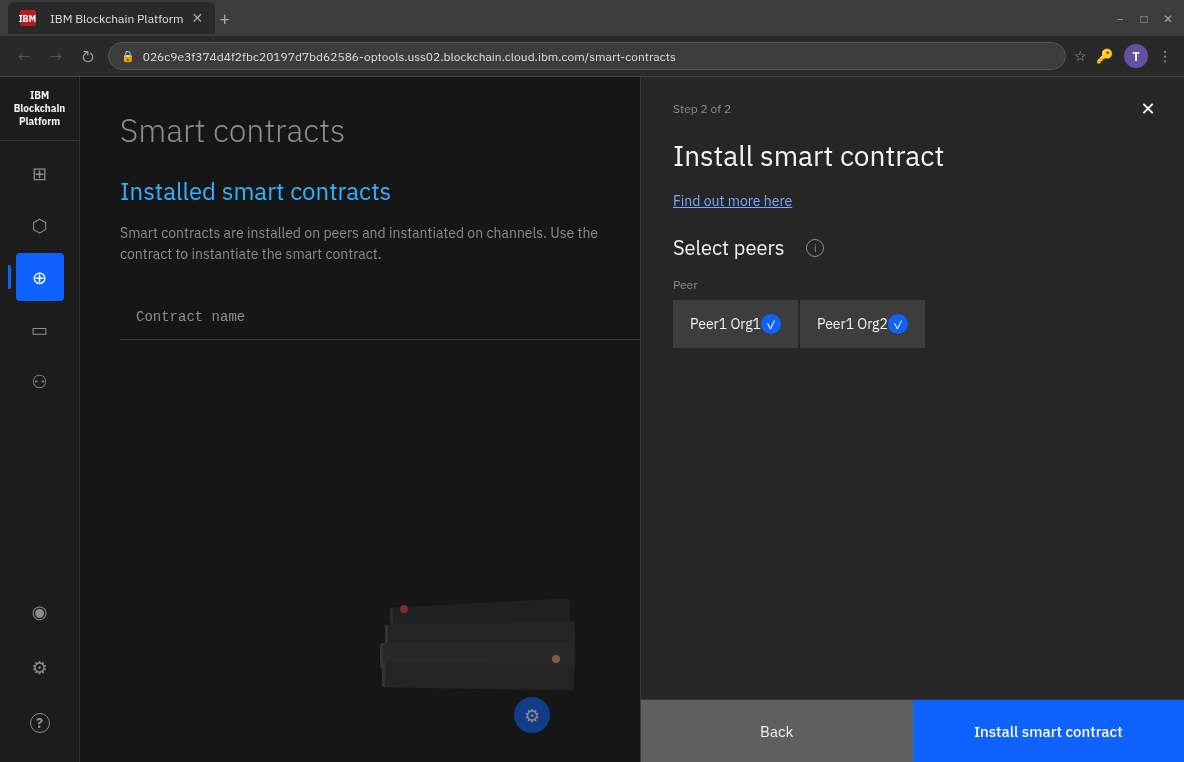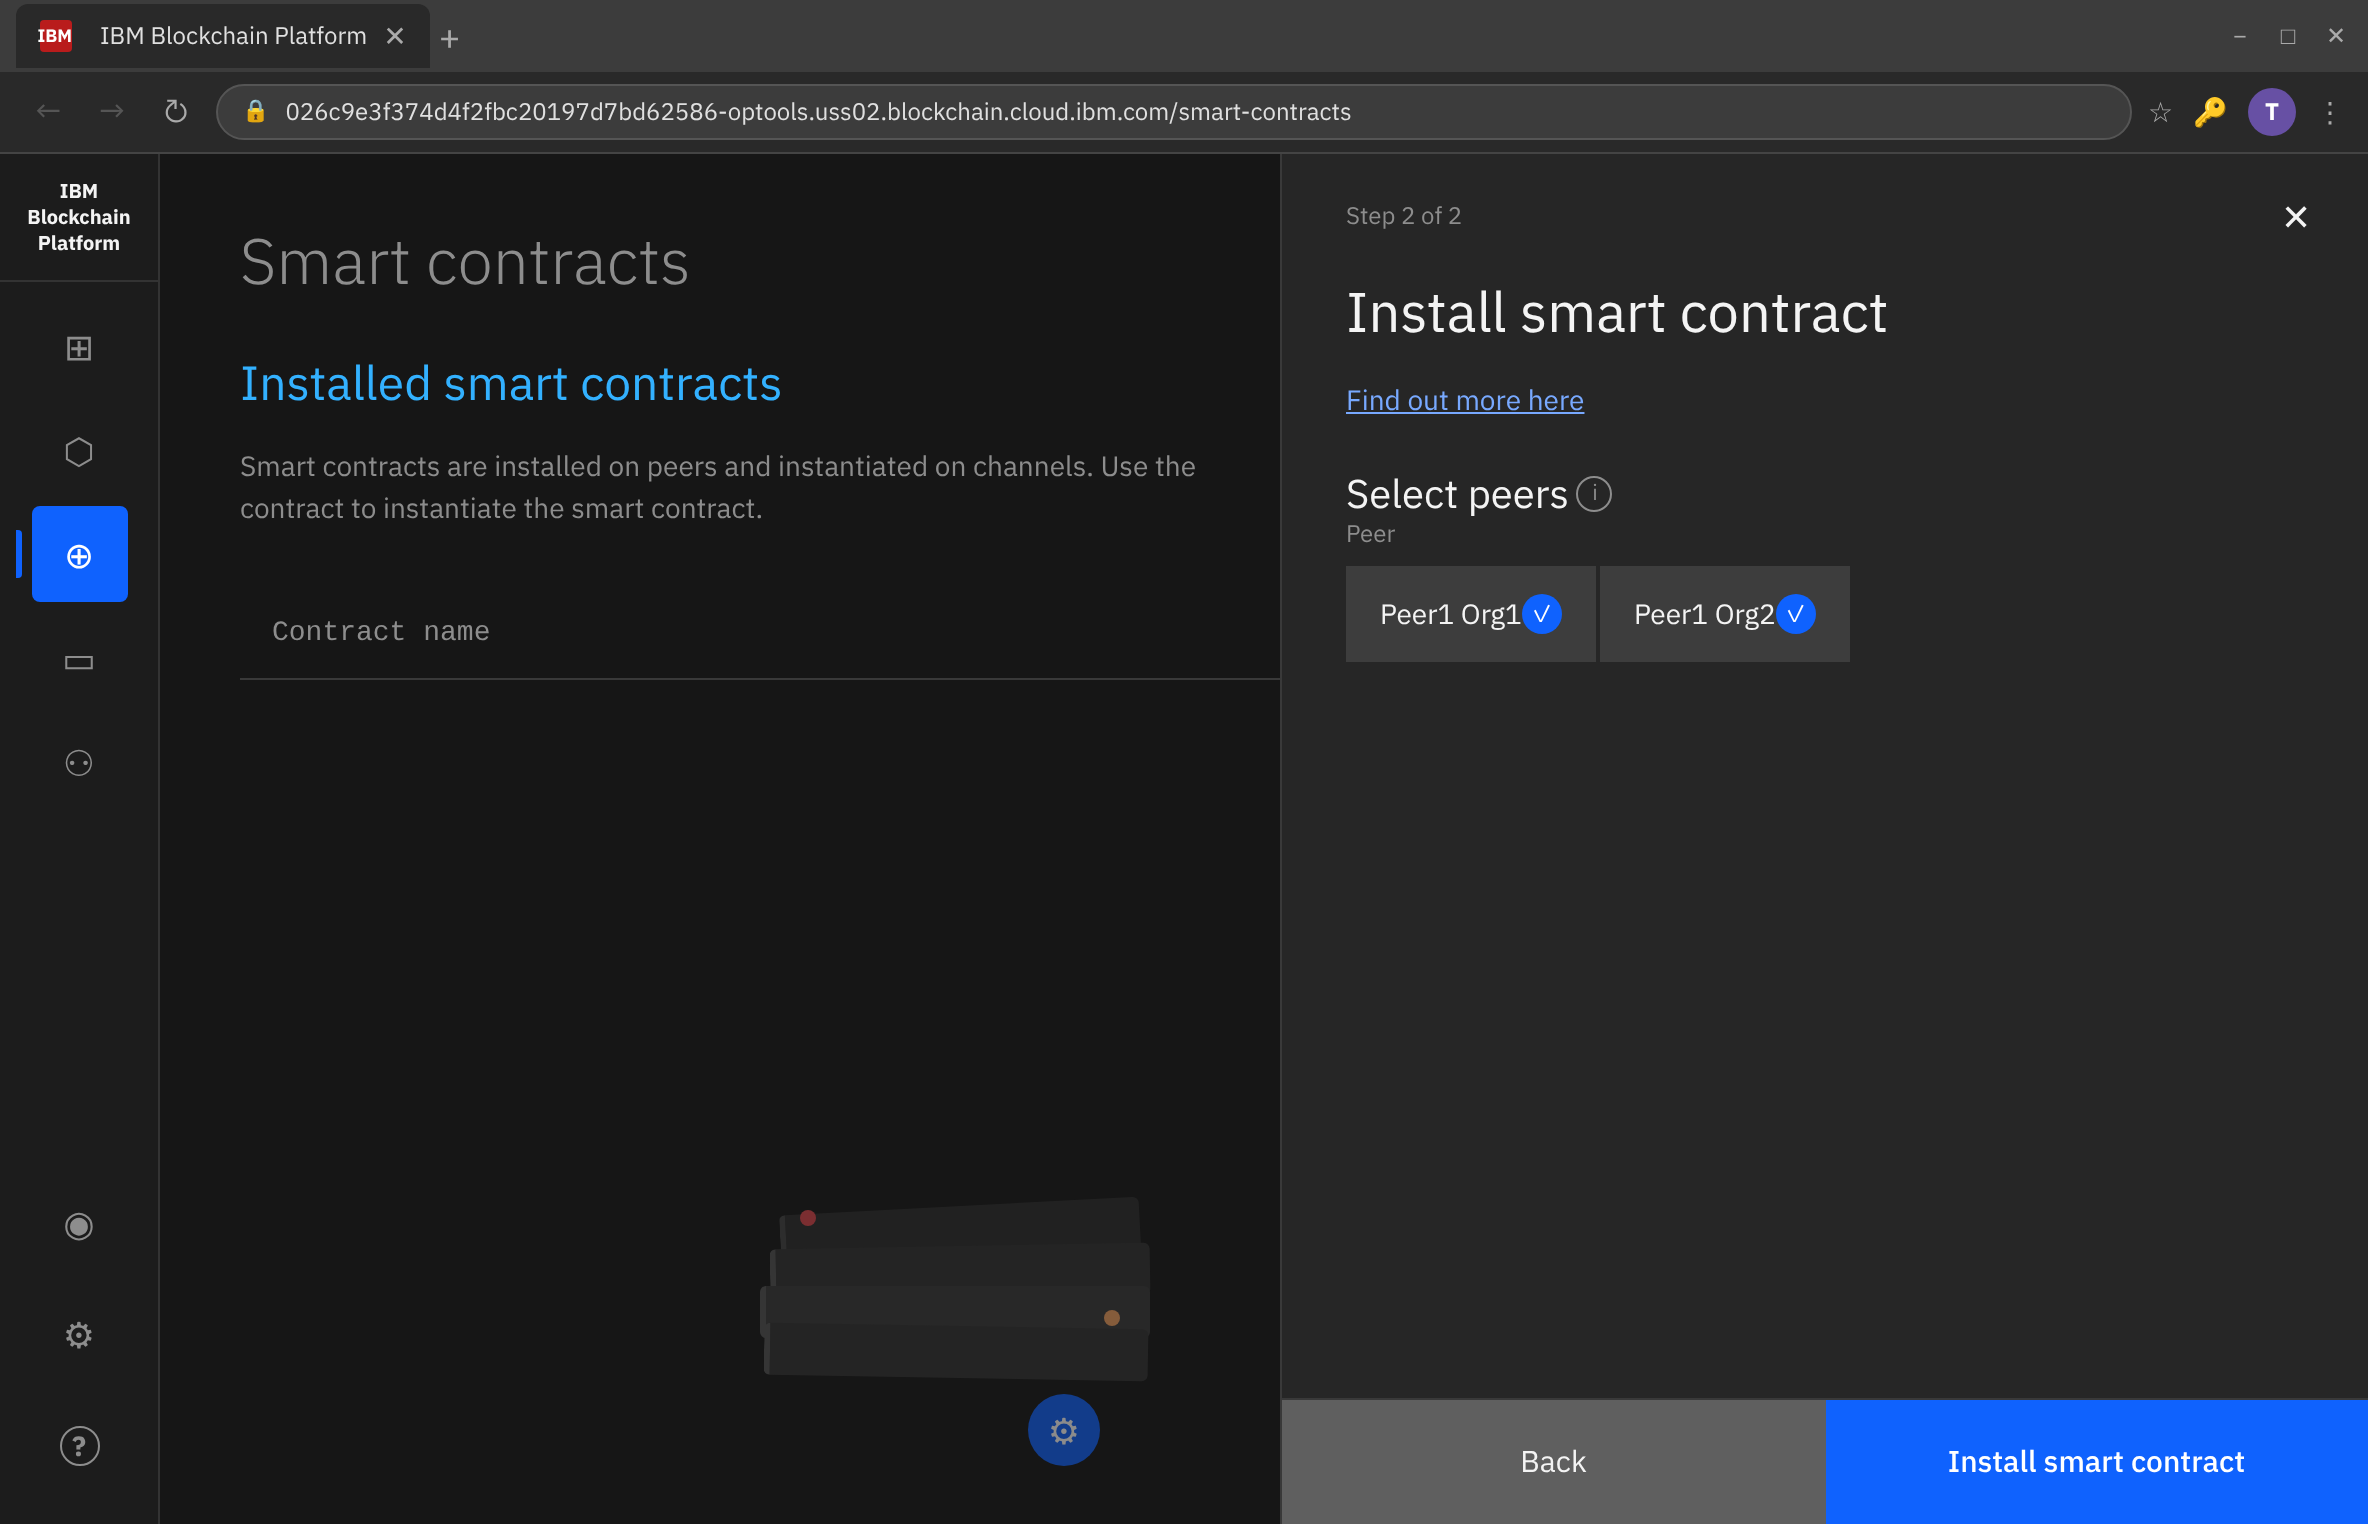--- a/index.html
+++ b/index.html
@@ -213,21 +213,22 @@
       color: #78a9ff;
       font-size: 14px;
       text-decoration: underline;
       cursor: pointer;
       display: inline-block;
       margin-bottom: 24px;
     }
     .select-peers-row {
       display: flex;
       align-items: center;
-      gap: 4px;
+      gap: 22px;
+      margin-bottom: 16px;
     }
     .select-peers-title {
       font-size: 20px;
       font-weight: 400;
       color: #f4f4f4;
     }
     .info-icon {
       width: 18px; height: 18px;
       border: 1px solid #8d8d8d;
       border-radius: 50%;

